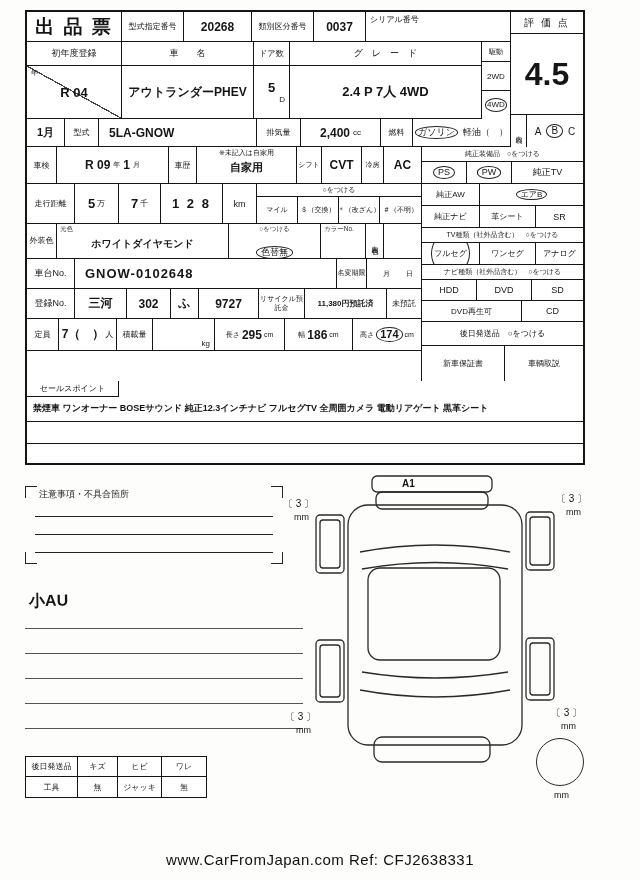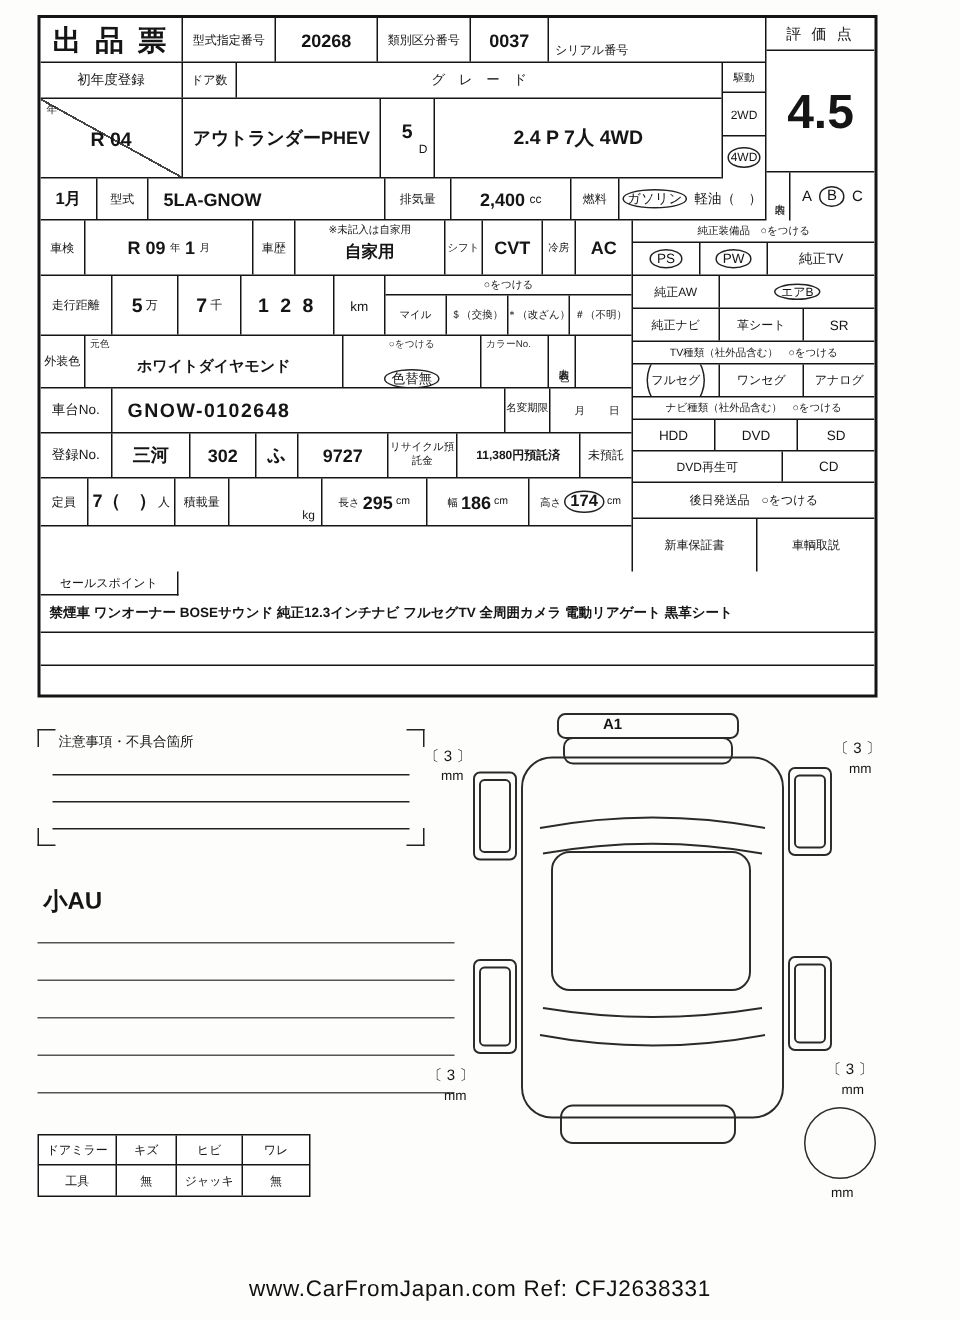--- a/index.html
+++ b/index.html
@@ -35,27 +35,28 @@
     <div class="col" style="width:483px">
 
       <div class="r bb" style="height:30px;flex-shrink:0">
         <div class="c" style="width:95px">
             <div class="ttl">出 品 票</div>
           </div>
         <div class="c f8" style="width:62px">型式指定番号</div>
         <div class="c f12 hw" style="width:68px">20268</div>
         <div class="c f8" style="width:62px">類別区分番号</div>
         <div class="c f12 hw" style="width:52px">0037</div>
-        <div class="c f8" style="width:144px;flex:1;justify-content:flex-start;align-items:flex-start;padding:16px 4px">シリアル番号</div>
+        <div class="c f8" style="width:144px;flex:1;justify-content:flex-start;align-items:flex-start;padding:2px 4px">シリアル番号</div>
       </div>
 
       <div class="r" style="height:77px;flex-shrink:0">
         <div class="col" style="width:455px;border-right:1px solid #151515">
           <div class="r bb" style="height:24px;flex-shrink:0">
             <div class="c f9" style="width:95px">初年度登録</div>
+            <div class="c f9" style="width:132px">車　　名</div>
             <div class="c f8" style="width:36px">ドア数</div>
             <div class="c f9" style="flex:1">グ　レ　ー　ド</div>
           </div>
           <div class="r bb" style="height:53px;flex-shrink:0">
             <div class="c diag" style="width:95px">
               <span class="f7" style="position:absolute;top:2px;left:4px">年</span>
               <span class="f13 hw">R 04</span>
             </div>
             <div class="c f12 hw" style="width:132px">アウトランダーPHEV</div>
             <div class="c" style="width:36px;flex-direction:column;justify-content:center">
@@ -292,21 +293,21 @@
   <div class="hw" style="position:absolute;left:4px;top:13px;font-size:16px;transform:rotate(-1deg)">小AU</div>
   <div class="gline" style="top:50px"></div>
   <div class="gline" style="top:75px"></div>
   <div class="gline" style="top:100px"></div>
   <div class="gline" style="top:125px"></div>
   <div class="gline" style="top:150px"></div>
 </div>
 
 <div class="abs" style="left:25px;top:756px;border:1.5px solid #151515;background:#fff">
   <div class="r">
-    <div class="c f8 bb" style="width:52px;height:20px">ドアミラー</div>
+    <div class="c f8 bb" style="width:52px;height:20px">後日発送品</div>
     <div class="c f8 bb" style="width:40px;height:20px">キズ</div>
     <div class="c f8 bb" style="width:44px;height:20px">ヒビ</div>
     <div class="c f8 bb" style="width:44px;height:20px">ワレ</div>
   </div>
   <div class="r">
     <div class="c f8" style="width:52px;height:20px">工具</div>
     <div class="c f8" style="width:40px;height:20px">無</div>
     <div class="c f8" style="width:44px;height:20px">ジャッキ</div>
     <div class="c f8" style="width:44px;height:20px">無</div>
   </div>

